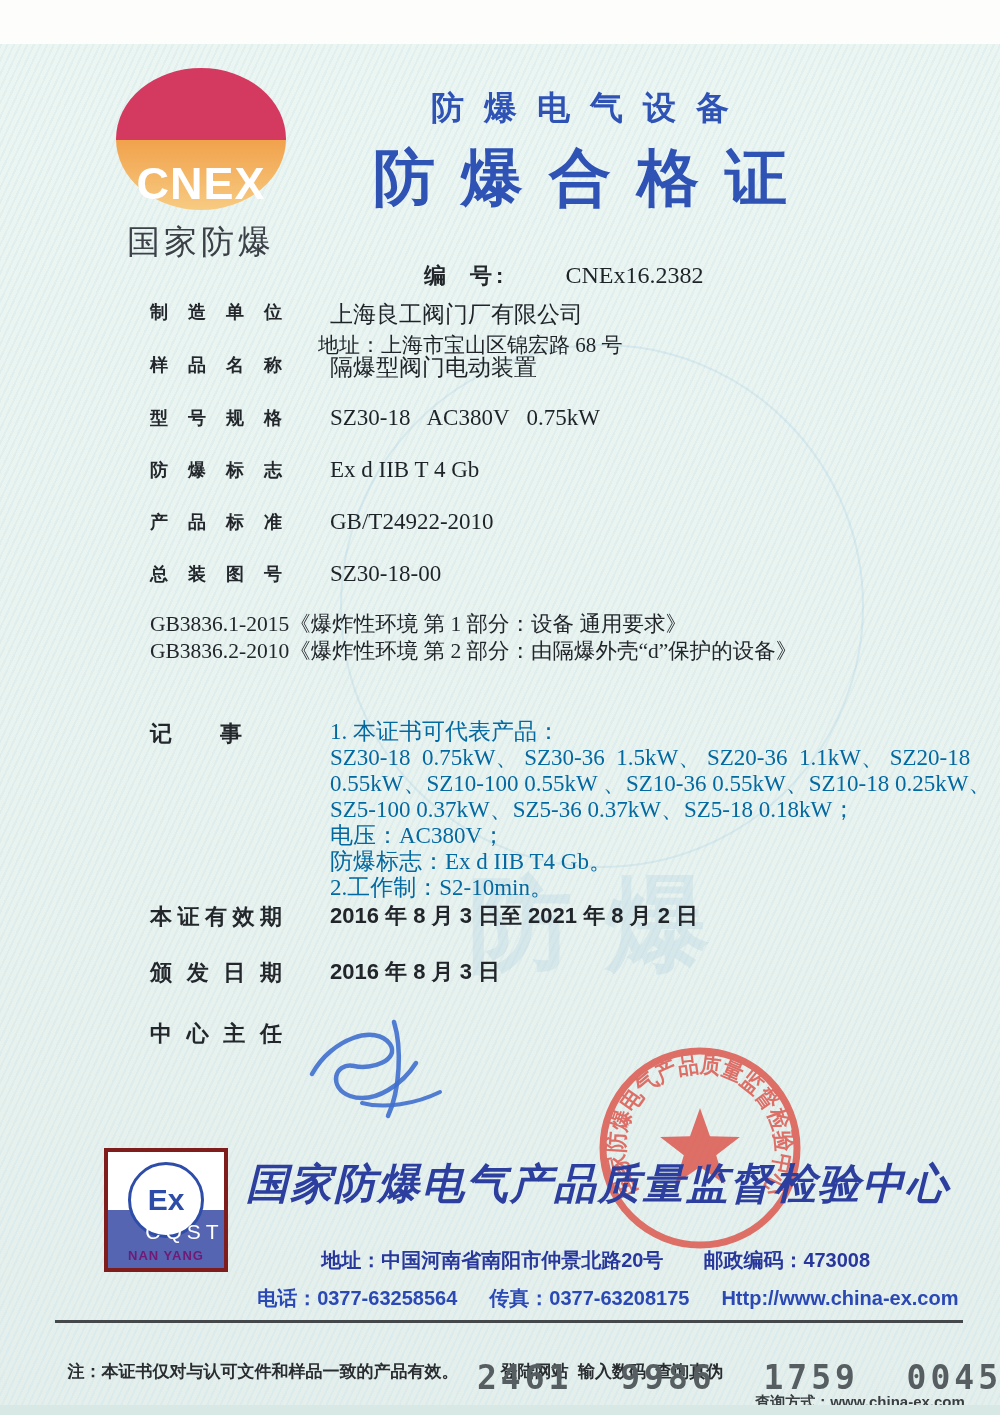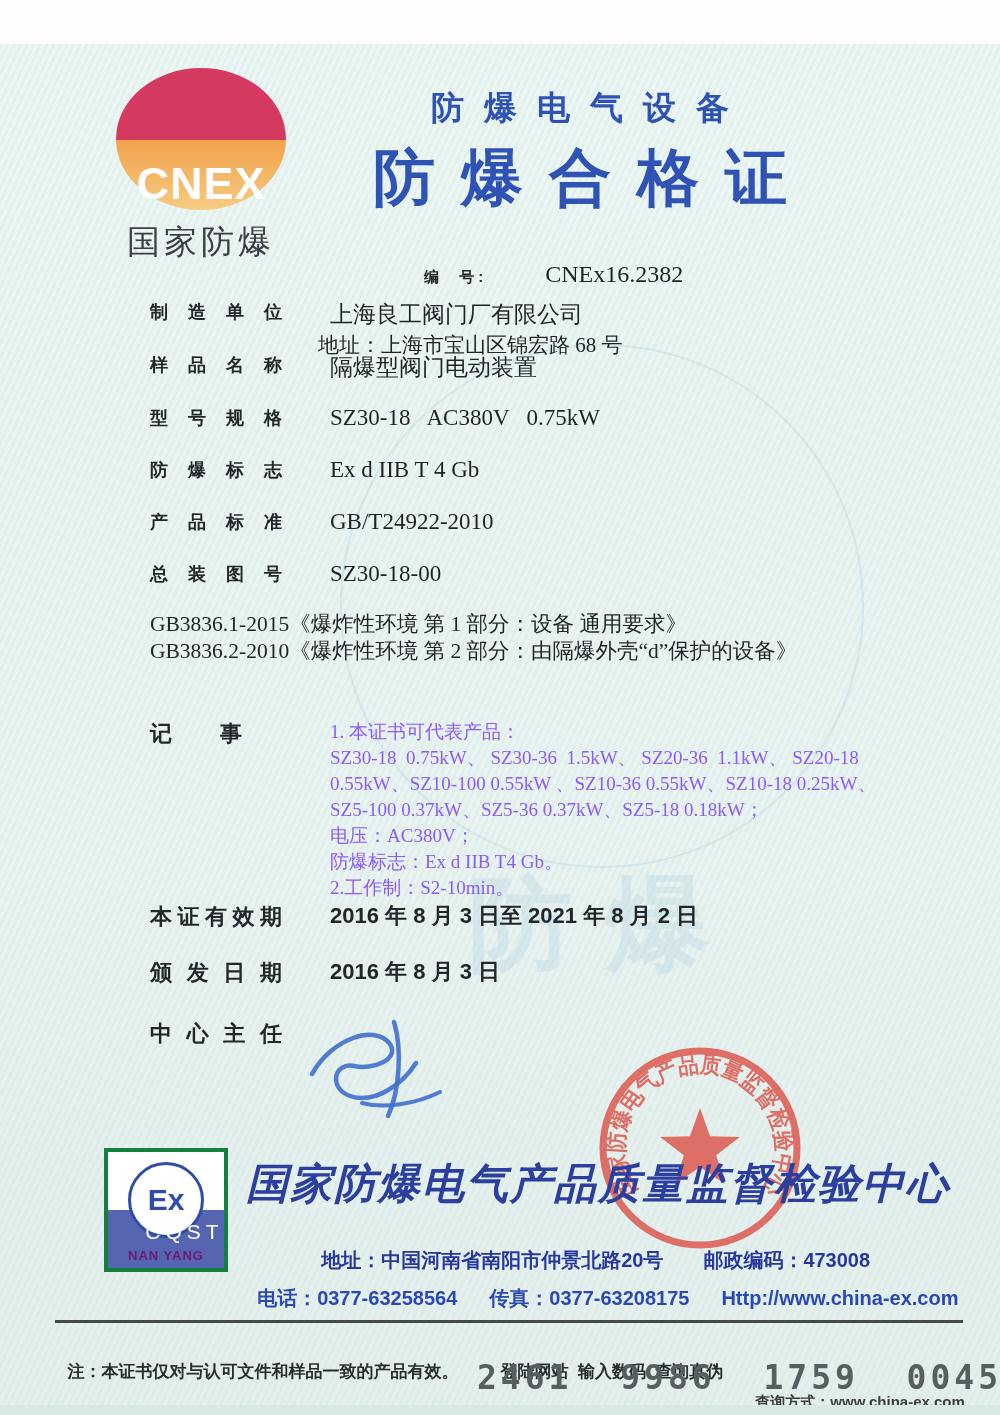--- a/index.html
+++ b/index.html
@@ -27,48 +27,48 @@
     background:linear-gradient(180deg,#d43a5f 0%,#d43a5f 51%,#f1a24c 51%,#f7cb82 100%);
     display:flex;align-items:flex-end;justify-content:center;
   }
   .cnex-ellipse span{color:#fff;font-weight:bold;font-size:45px;letter-spacing:1px;margin-top:2px;}
   .cnex-caption{margin-top:10px;font-size:33px;color:#3c4148;letter-spacing:4px;white-space:nowrap;}
   .doc-type{position:absolute;left:290px;top:86px;width:580px;text-align:center;
     font-size:33px;font-weight:bold;color:#2f52b5;letter-spacing:20px;text-indent:20px;white-space:nowrap;}
   .doc-title{position:absolute;left:290px;top:136px;width:580px;text-align:center;
     font-size:62px;font-weight:bold;color:#2f52b5;letter-spacing:26px;text-indent:26px;white-space:nowrap;}
   .certno{position:absolute;left:415px;top:243px;white-space:pre;}
-  .certno-label{font-size:15px;font-weight:bold;color:#23272b;letter-spacing:4px;}
+  .certno-label{font-size:22px;font-weight:bold;color:#23272b;letter-spacing:4px;}
   .certno-value{font-family:"Liberation Serif", serif;font-size:24px;color:#1e2328;margin-left:58px;}
   
   .f-label{position:absolute;left:150px;width:132px;font-size:18px;font-weight:600;color:#23272b;
     text-align:justify;text-align-last:justify;white-space:normal;}
   .f-value{position:absolute;left:330px;font-family:"Liberation Serif", serif;font-size:23px;
     color:#1e2328;white-space:pre;}
   .f-extra{position:absolute;left:318px;font-family:"Liberation Serif", serif;font-size:21px;
     color:#1e2328;white-space:pre;}
   
   .statement{position:absolute;left:150px;top:611px;width:740px;}
   .statement .intro{font-size:21.5px;font-weight:600;color:#22262b;line-height:28px;}
   .statement .std{font-family:"Liberation Serif", serif;font-size:21.5px;color:#22262b;line-height:27px;white-space:pre;}
   
   .rm-label{position:absolute;left:150px;top:719px;width:92px;font-size:22px;font-weight:600;color:#23272b;
     text-align:justify;text-align-last:justify;}
   .rm-content{position:absolute;left:330px;top:719px;width:600px;}
-  .rm-line{font-family:"Liberation Serif", serif;font-size:19px;color:#8b5cf6;line-height:26px;white-space:pre;}
+  .rm-line{font-family:"Liberation Serif", serif;font-size:23px;color:#0369a1;line-height:26px;white-space:pre;}
   
   .d-label{position:absolute;left:150px;width:132px;font-size:22px;font-weight:600;color:#23272b;
     text-align:justify;text-align-last:justify;}
   .d-value{position:absolute;left:330px;font-size:22px;font-weight:600;color:#22262b;white-space:pre;}
   .sig-svg{position:absolute;left:298px;top:1008px;}
   
   .stamp{position:absolute;left:596px;top:1044px;width:208px;height:208px;opacity:0.86;}
   
   .cqst-logo{position:absolute;left:104px;top:1148px;width:116px;height:116px;background:#fff;
-    border:4px solid #15803d;}
+    border:4px solid #7f1d1d;}
   .cqst-band{position:absolute;left:0;right:0;top:58px;bottom:0;background:#5565b2;}
   .cqst-circle{position:absolute;left:50%;top:10px;transform:translateX(-50%);width:70px;height:70px;
     border:3px solid #2e4da8;border-radius:50%;background:#fff;display:flex;align-items:center;justify-content:center;}
   .cqst-circle span{color:#2e4da8;font-weight:bold;font-size:30px;}
   .cqst-org{position:absolute;left:0;right:0;bottom:24px;text-align:center;color:#fff;font-size:21px;
     letter-spacing:5px;text-indent:5px;margin-left:32px;}
   .cqst-site{position:absolute;left:0;right:0;bottom:5px;text-align:center;color:#701a75;font-size:13px;
     font-weight:bold;letter-spacing:1px;}
   .center-name{position:absolute;left:246px;top:1156px;width:700px;
     font-family:"Liberation Serif", serif;font-style:italic;font-weight:bold;

